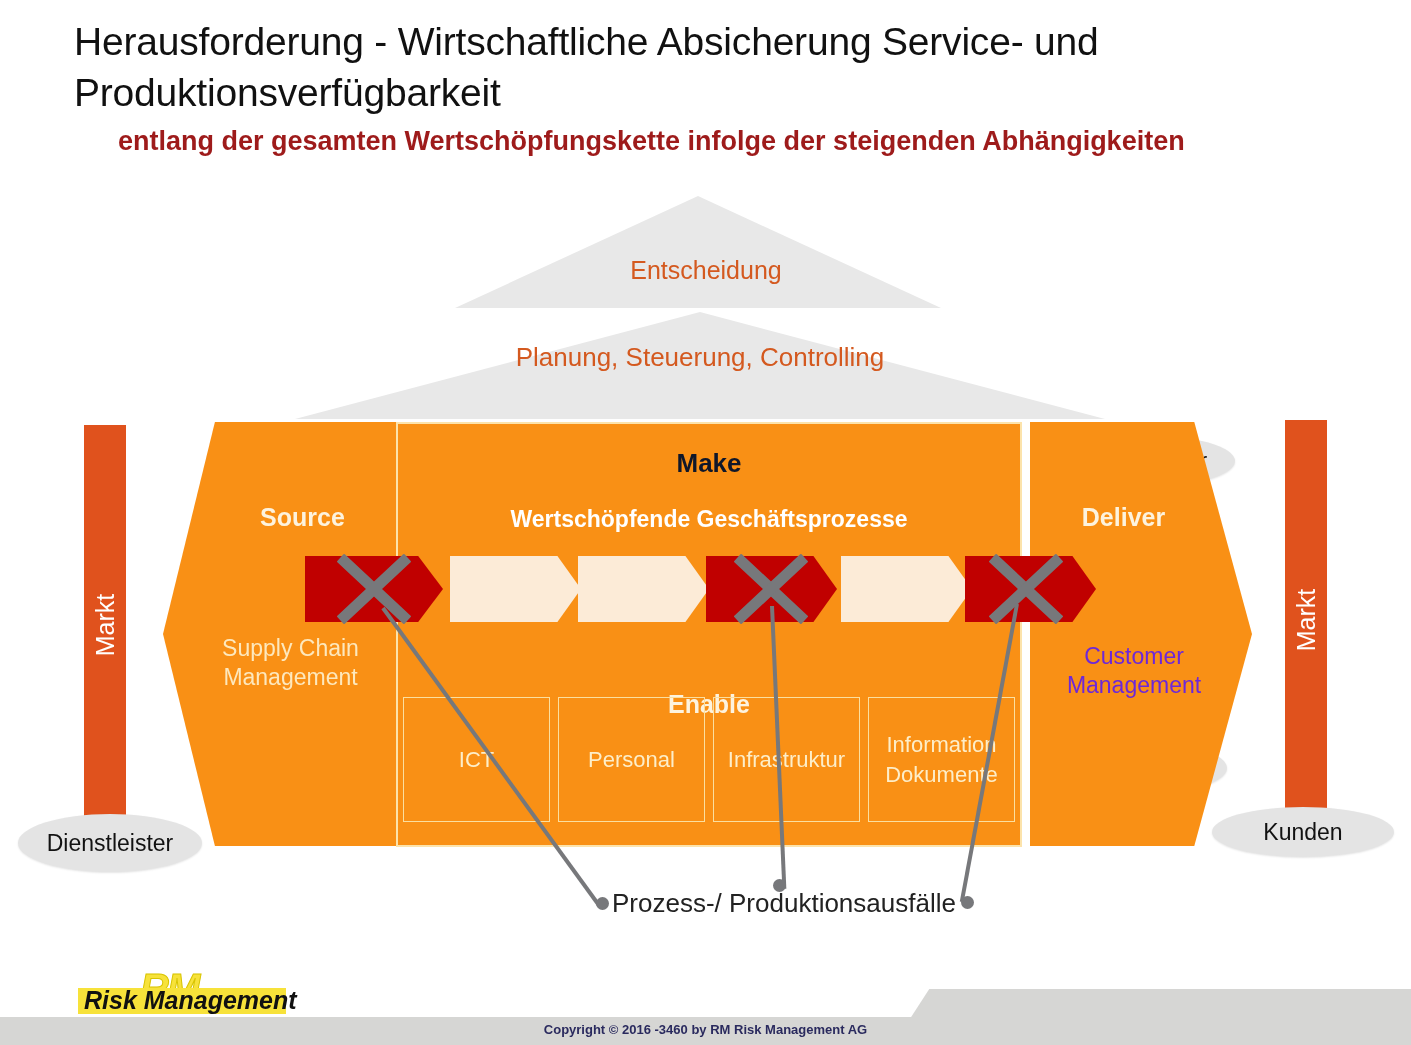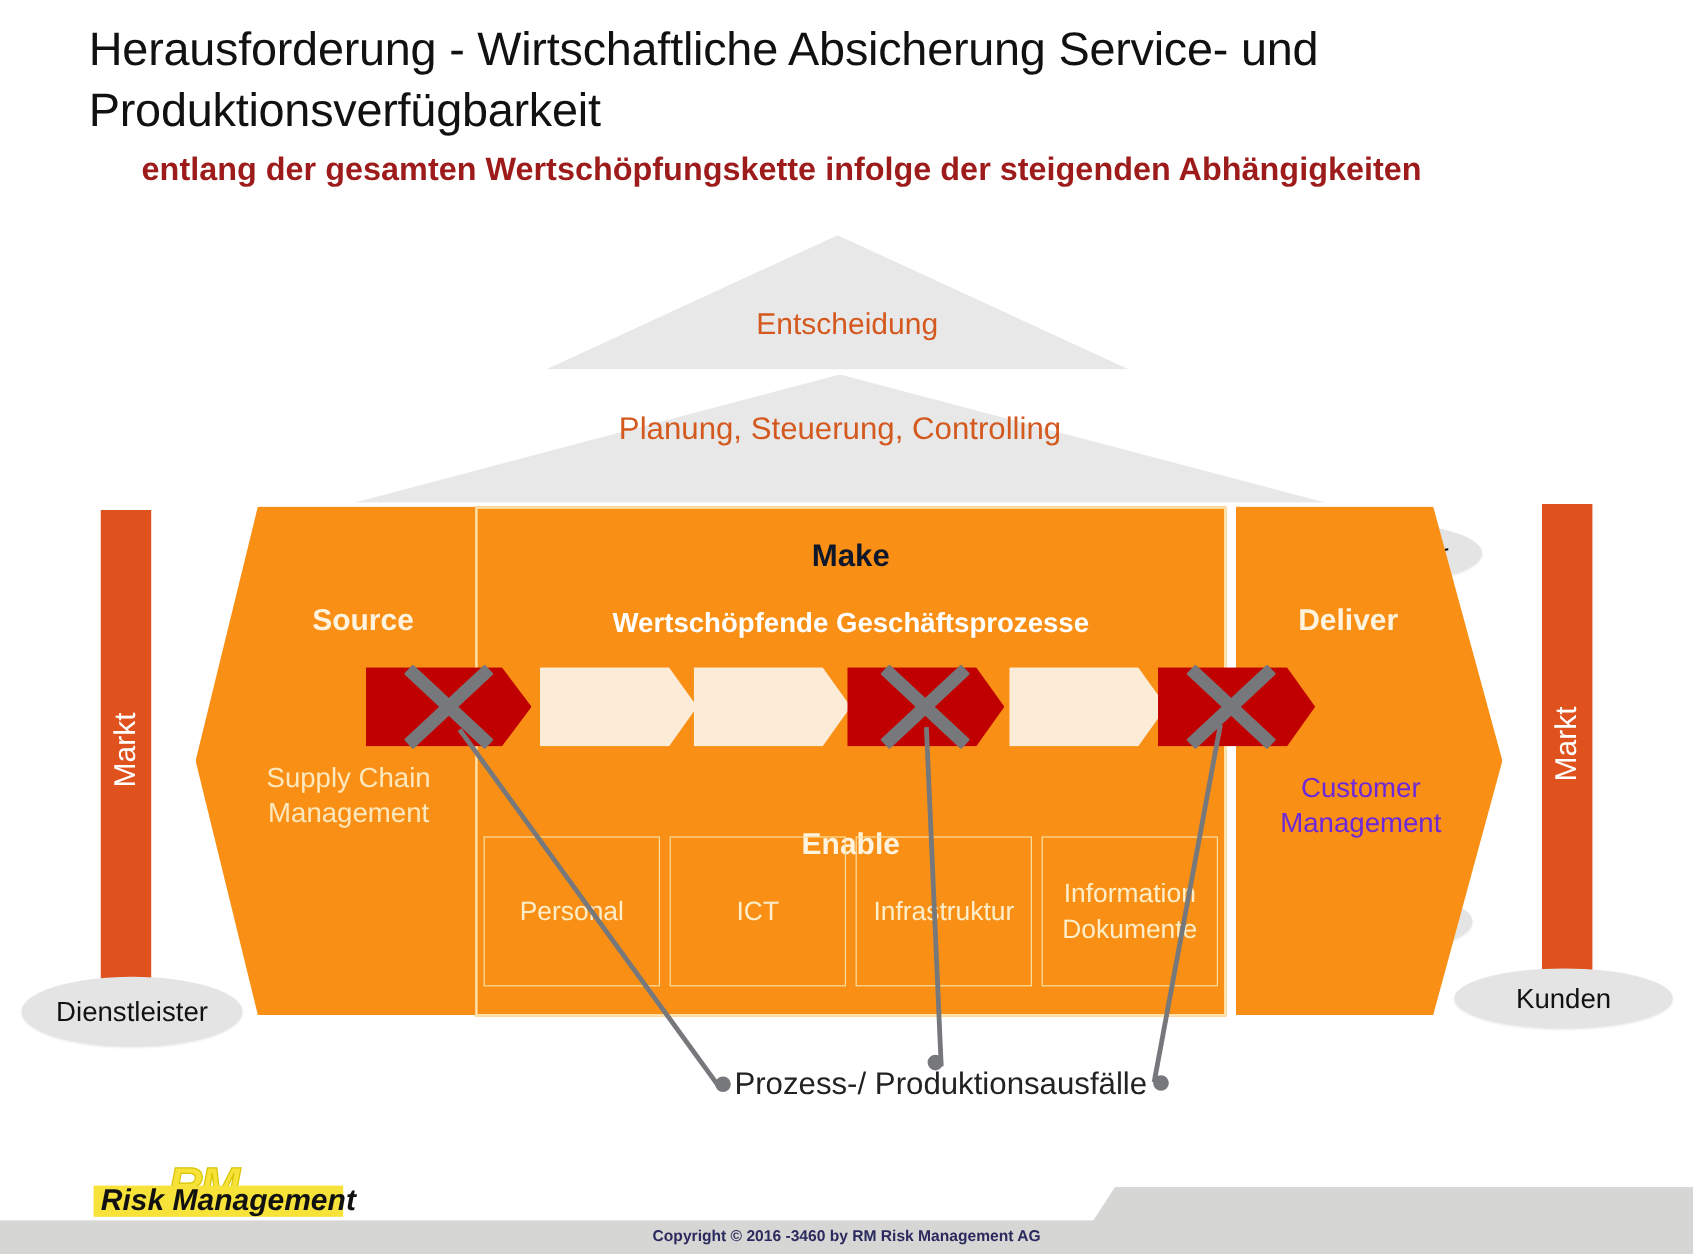--- a/index.html
+++ b/index.html
@@ -250,24 +250,24 @@
       <span class="b"></span>
     </div>
   <div class="xmark" id="x3">
       <span class="a"></span>
       <span class="b"></span>
     </div>
 
   <div class="enable-title">Enable</div>
   <div class="enable-row">
     <div class="enable-cell">
+        <span>ICT</span>
+      </div>
+    <div class="enable-cell">
         <span>Personal</span>
-      </div>
-    <div class="enable-cell">
-        <span>ICT</span>
       </div>
     <div class="enable-cell">
         <span>Infrastruktur</span>
       </div>
     <div class="enable-cell overflow">
         <span>Information Dokumente</span>
       </div>
   </div>
 
   <div class="leader" style="left:383px;top:606px;width:368px;transform:rotate(54deg);"></div>

